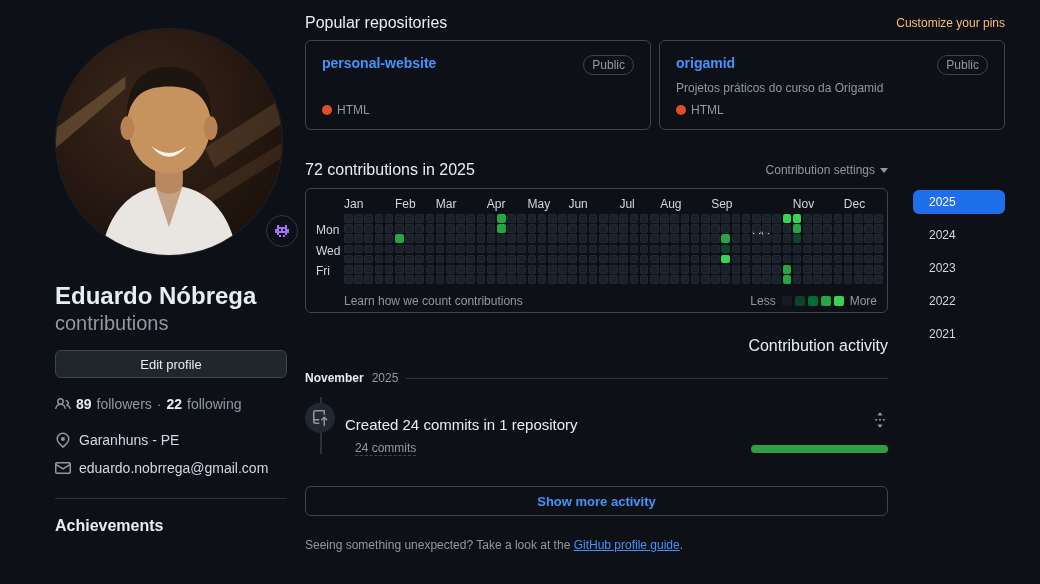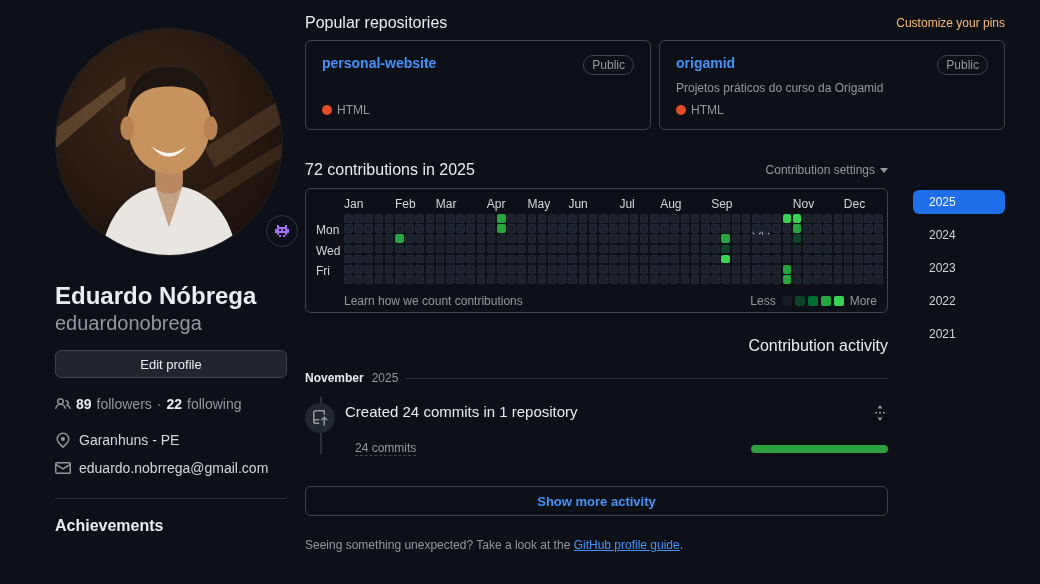--- a/index.html
+++ b/index.html
@@ -74,21 +74,21 @@
   .legend .lcell { width:10px; height:10px; border-radius:2px; }
 
   .activity-title { margin-top:24px; font-size:16px; font-weight:400;text-align:right; }
   .timeline { position:relative; margin-top:16px; }
   .tl-line { position:absolute; left:15px; top:26px; bottom:2px; width:2px; background:#2a313a; }
   .month-row { display:flex; align-items:center; gap:8px; font-size:12px; }
   .month-row .mname { font-weight:700; color:#e6edf3; }
   .month-row .myear { color:#9198a1; }
   .month-row .mline { flex:1; height:1px; background:#2a313a; }
   .entry { position:relative; margin-top:18px; }
-  .entry-row1 { display:flex; align-items:flex-start; }
+  .entry-row1 { display:flex; align-items:flex-end; }
   .entry-icon {
     width:30px; height:30px; border-radius:50%; background:#212830;
     display:flex; align-items:center; justify-content:center; flex:none; z-index:1;
   }
   .entry-title { margin-left:10px; font-size:15px; color:#e6edf3; flex:1; }
   .unfold-btn { background:none; border:none; cursor:pointer; padding:2px; }
   .entry-row2 { display:flex; align-items:center; margin-left:40px; margin-top:8px; }
   .repo-commit-link { color:#4493f8; font-size:13px; text-decoration:underline; cursor:pointer; }
   .commit-count { margin-left:10px; font-size:12px; color:#9198a1; border-bottom:1px dashed #3d444d; text-decoration:none; cursor:pointer; }
   .spacer { flex:1; }
@@ -157,21 +157,21 @@
             <rect x="4" y="10" width="2" height="2"></rect>
               <rect x="8" y="10" width="2" height="2"></rect>
           </g>
           <rect x="4" y="4" width="2" height="2" fill="#0d1117"></rect>
           <rect x="8" y="4" width="2" height="2" fill="#0d1117"></rect>
         </svg>
       </div>
     </div>
 
     <h1 class="profile-name">Eduardo Nóbrega</h1>
-    <div class="profile-username">eduardonobrega</div>
+    <div class="profile-username">contributions</div>
 
     <button class="edit-btn">Edit profile</button>
 
     <div class="followers-row">
       <svg width="16" height="16" viewBox="0 0 16 16" fill="#9198a1">
         <path d="M2 5.5a3.5 3.5 0 1 1 5.898 2.549 5.508 5.508 0 0 1 3.034 4.084.75.75 0 1 1-1.482.235 4 4 0 0 0-7.9 0 .75.75 0 0 1-1.482-.236A5.507 5.507 0 0 1 3.102 8.05 3.493 3.493 0 0 1 2 5.5ZM11 4a3.001 3.001 0 0 1 2.22 5.018 5.01 5.01 0 0 1 2.56 3.012.749.749 0 0 1-.885.954.752.752 0 0 1-.549-.514 3.507 3.507 0 0 0-2.522-2.372.75.75 0 0 1-.574-.73v-.352a.75.75 0 0 1 .416-.672A1.5 1.5 0 0 0 11 5.5.75.75 0 0 1 11 4Zm-5.5-.5a2 2 0 1 0-.001 3.999A2 2 0 0 0 5.5 3.5Z"></path>
       </svg>
       <span class="num">89</span>
       <span>followers</span>
       <span>·</span>

